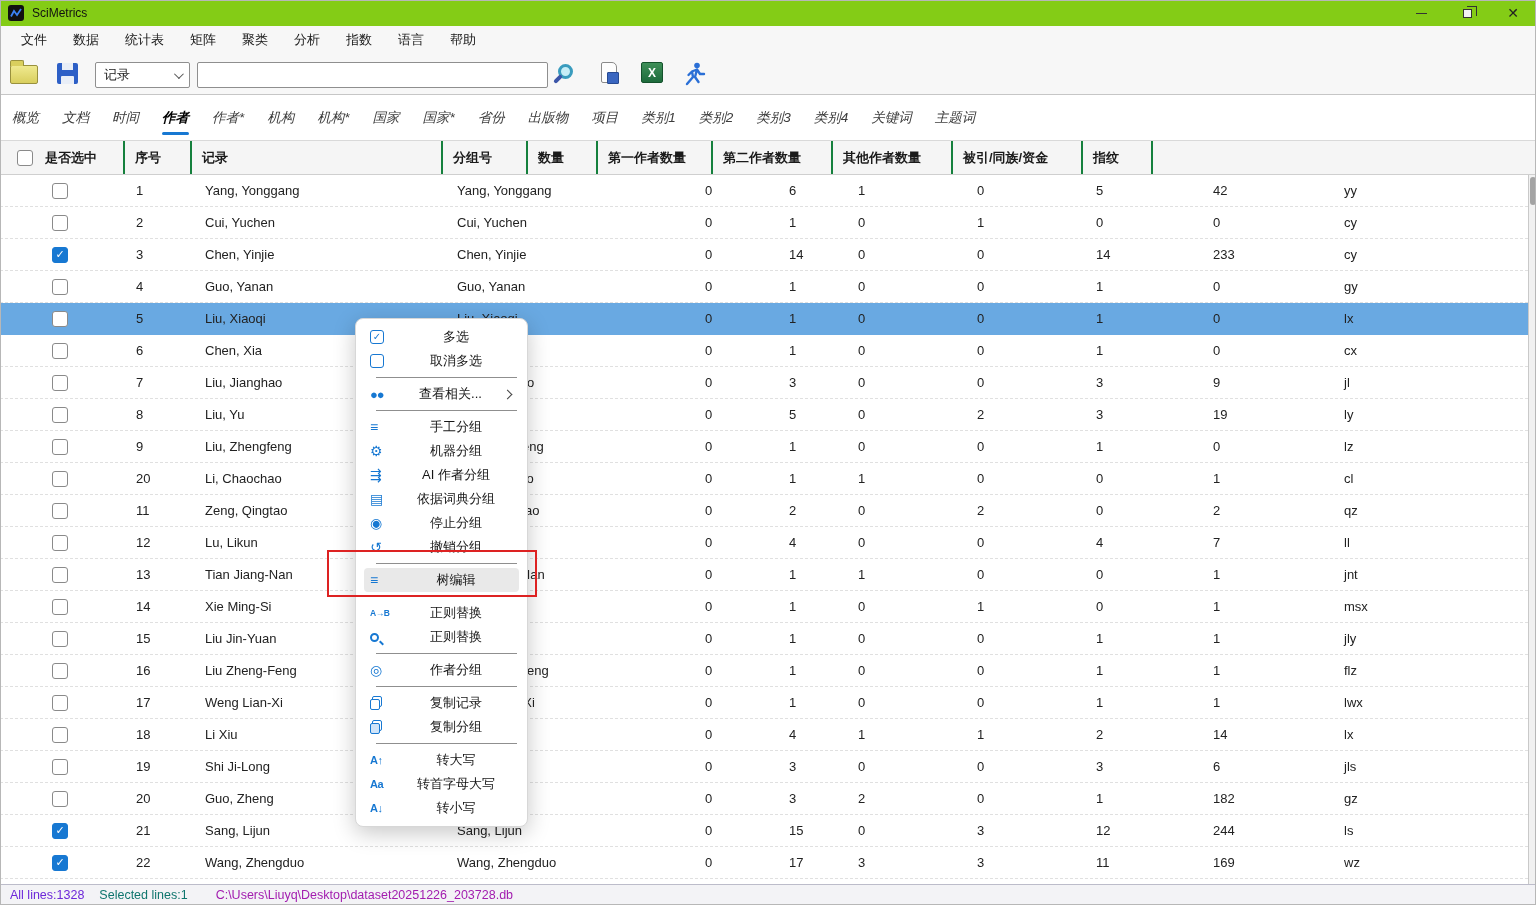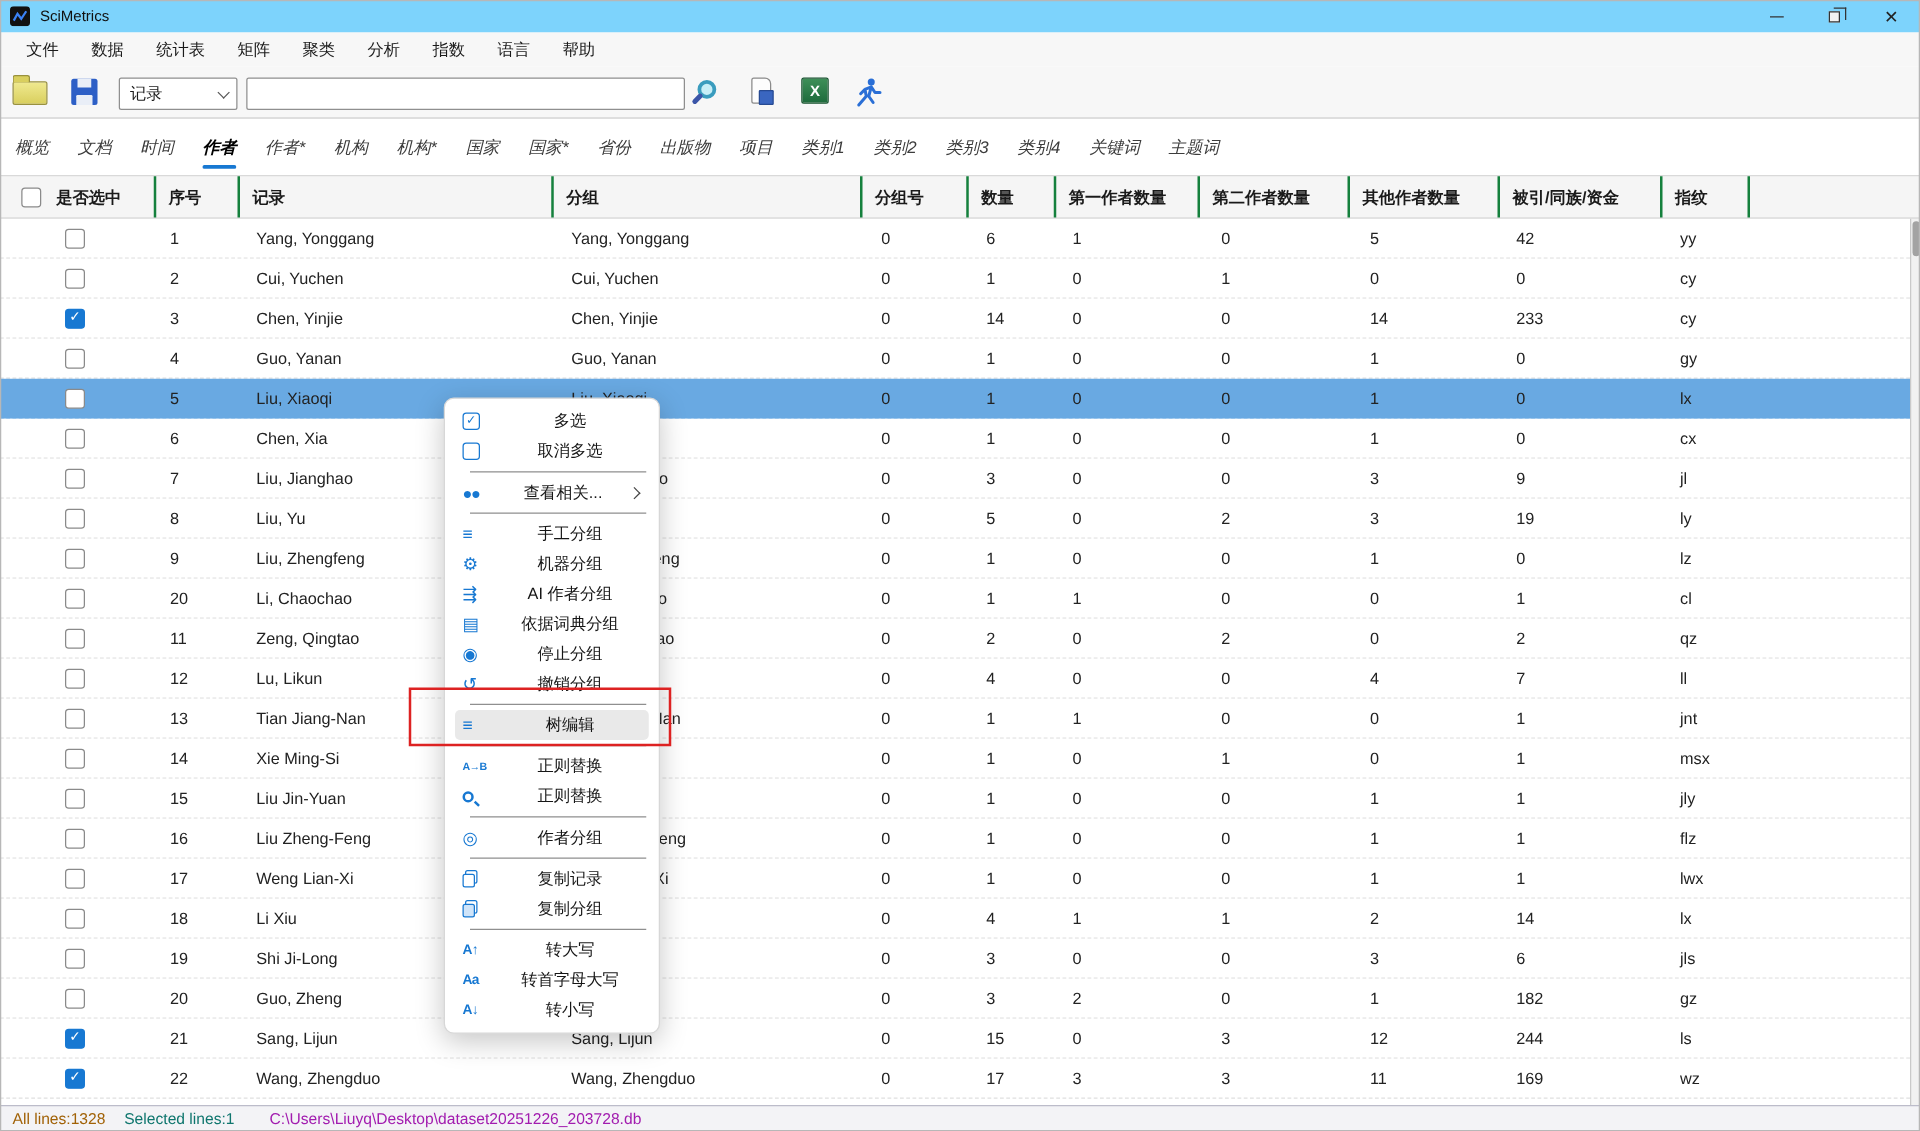--- a/index.html
+++ b/index.html
@@ -1,21 +1,21 @@
 <!DOCTYPE html>
 <html><head>
 <meta charset="utf-8">
 <style>
   * { margin:0; padding:0; box-sizing:border-box; }
   html,body { width:1536px; height:905px; overflow:hidden; }
   body { font-family:"Liberation Sans","DejaVu Sans",sans-serif; background:#fff; position:relative; color:#1a1a1a; }
   .frame { position:absolute; inset:0; box-shadow:inset 0 0 0 1px #b7b7b7; pointer-events:none; z-index:99; }
 
   
-  .titlebar { position:absolute; top:0; left:0; right:0; height:26px; background:#7dd3fc; display:flex; align-items:center; padding-left:8px; }
+  .titlebar { position:absolute; top:0; left:0; right:0; height:26px; background:#84cc16; display:flex; align-items:center; padding-left:8px; }
   .app-icon { width:16px; height:16px; margin-right:8px; }
   .title-text { font-size:12px; color:#111; }
   .win-controls { margin-left:auto; display:flex; height:100%; }
   .win-btn { width:46px; height:100%; display:flex; align-items:center; justify-content:center; color:#333; font-size:13px; }
   .ico-min { width:11px; height:1px; background:#333; display:block; }
   .ico-restore { width:9px; height:9px; border:1px solid #333; position:relative; background:#f2f2f2; }
   .ico-restore::before { content:''; position:absolute; top:-4px; left:3px; width:9px; height:9px; border:1px solid #333; border-left:none; border-bottom:none; }
   .ico-close { font-size:14px; line-height:1; color:#222; }
 
   
@@ -85,21 +85,21 @@
   .mi-copy.filled::after { background:#cfe4f9; }
   .mlabel { flex:1;text-align:center; }
   .mchev { width:7px; height:7px; border-top:1.5px solid #444; border-right:1.5px solid #444; transform:rotate(45deg); margin-right:4px; flex:none; }
   .msep { height:1px; background:#8f8f8f; margin:4px 10px 4px 20px; }
 
   
   .red-rect { position:absolute; left:327px; top:550px; width:210px; height:47px; border:2px solid #dd2222; z-index:60; }
 
   
   .statusbar { position:absolute; left:0; right:0; top:884px; height:21px; background:#f3f3f6; border-top:1px solid #bcbcca; display:flex; align-items:center; font-size:12.5px; padding:0 10px; z-index:10; }
-  .st-all { color:#a16207;text-align:center; }
+  .st-all { color:#6d28d9;text-align:center; }
   .st-sel { color:#0f766e; margin-left:15px; }
   .st-path { color:#a21caf; margin-left:28px; }
   .st-link { margin-left:auto; color:#2b6fd4; text-decoration:underline;margin-top:45px; }
 </style>
 </head>
 <body>
 
 <div class="frame"></div>
 
 <div class="titlebar">
@@ -175,23 +175,20 @@
     <div class="th c0">
       <span class="cb"></span>
       <span>是否选中</span>
     </div>
     <div class="th c1">
       <span>序号</span>
     </div>
     <div class="th c2">
       <span>记录</span>
     </div>
-    <div class="th c3">
-      <span>分组</span>
-    </div>
     <div class="th c4">
       <span>分组号</span>
     </div>
     <div class="th c5">
       <span>数量</span>
     </div>
     <div class="th c6">
       <span>第一作者数量</span>
     </div>
     <div class="th c7">

